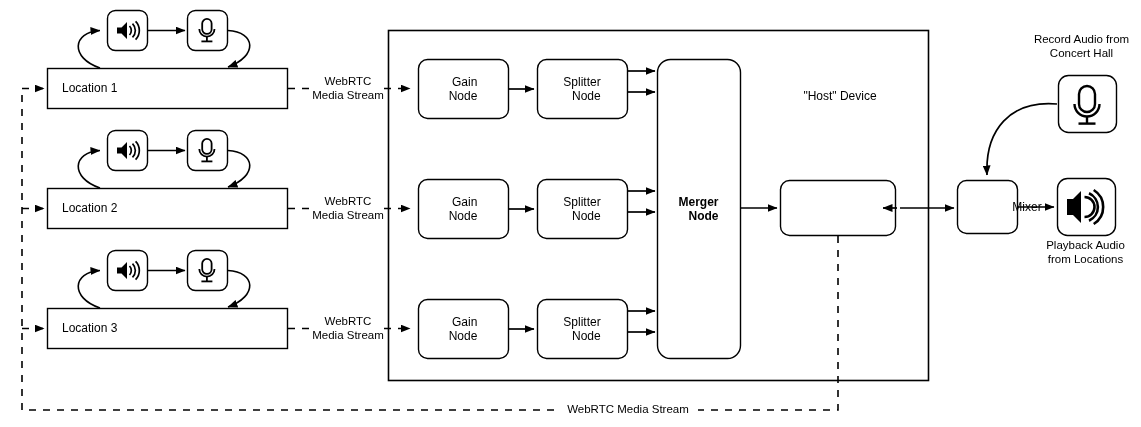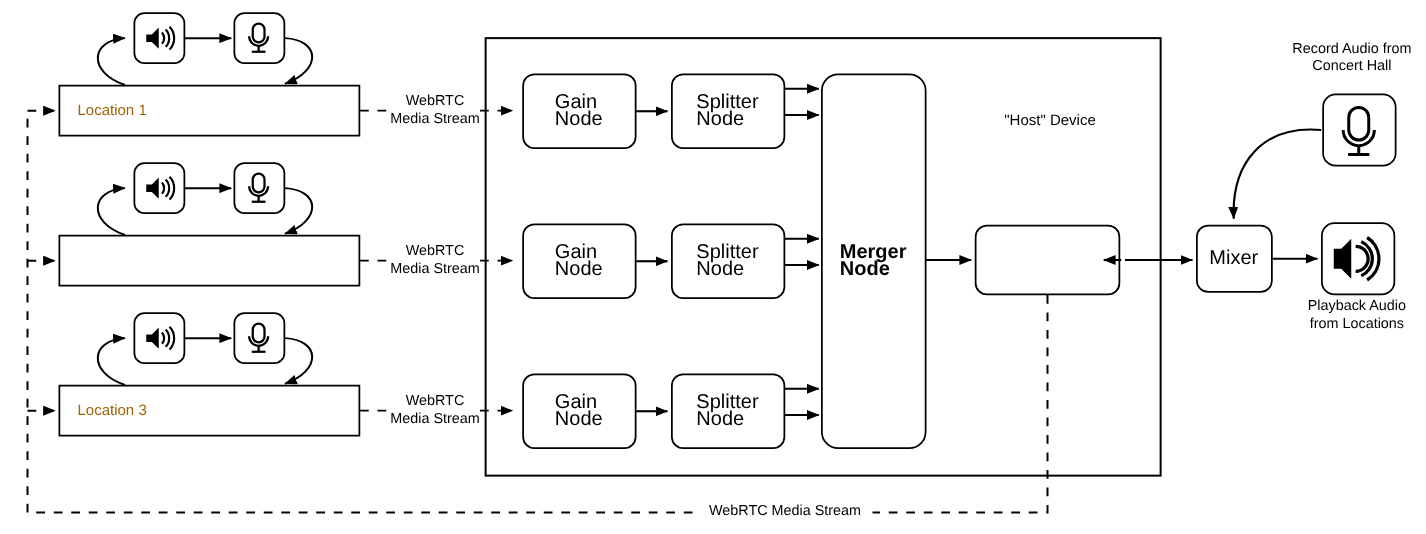--- a/index.html
+++ b/index.html
@@ -1,22 +1,22 @@
 <!DOCTYPE html>
 <html><head>
 <meta charset="utf-8">
 <style>
   html,body{margin:0;padding:0;background:#ffffff;}
   body{font-family:"Liberation Sans","DejaVu Sans",sans-serif;}
   #stage{position:relative;width:1141px;height:427px;background:#ffffff;overflow:hidden;}
   #svg-layer{position:absolute;left:0;top:0;width:1141px;height:427px;}
   .lbl{position:absolute;color:#000;font-size:11.5px;line-height:13.5px;text-align:center;white-space:pre-line;}
-  .box-lbl{position:absolute;color:#000;font-size:16px;line-height:14px;text-align:left;
+  .box-lbl{position:absolute;color:#000;font-size:12px;line-height:14px;text-align:right;
            display:flex;align-items:center;justify-content:center;white-space:pre-line;}
-  .loc-lbl{position:absolute;color:#a16207;font-size:12px;line-height:14px;text-align:left;
+  .loc-lbl{position:absolute;color:#000000;font-size:12px;line-height:14px;text-align:left;
            display:flex;align-items:center;}
 </style>
 </head>
 <body>
 
 <div id="stage">
 
   <svg id="svg-layer" viewBox="0 0 1141 427" xmlns="http://www.w3.org/2000/svg">
     <defs>
       <marker id="ah" markerWidth="10" markerHeight="8" refX="9.5" refY="4" orient="auto" markerUnits="userSpaceOnUse">
@@ -150,20 +150,21 @@
 
     <path d="M838,236 L838,410 L571,410" fill="none" stroke="#000" stroke-width="1.6" stroke-dasharray="7,7"></path>
     <path d="M680,410 L22,410 L22,88.5" fill="none" stroke="#000" stroke-width="1.6" stroke-dasharray="7,7"></path>
 
     <path d="M22,88.5 L44,88.5" fill="none" stroke="#000" stroke-width="1.6" stroke-dasharray="7,7" marker-end="url(#ah)"></path>
     <path d="M22,208.5 L44,208.5" fill="none" stroke="#000" stroke-width="1.6" stroke-dasharray="7,7" marker-end="url(#ah)"></path>
     <path d="M22,328.5 L44,328.5" fill="none" stroke="#000" stroke-width="1.6" stroke-dasharray="7,7" marker-end="url(#ah)"></path>
   </svg>
 
   <div class="loc-lbl" style="left:62px;top:68px;width:220px;height:40px;">Location 1</div>
+  <div class="loc-lbl" style="left:62px;top:188px;width:220px;height:40px;">Location 2</div>
   <div class="loc-lbl" style="left:62px;top:308px;width:220px;height:40px;">Location 3</div>
 
   <div class="lbl" style="left:306px;top:75px;width:84px;">WebRTC
 Media Stream</div>
   <div class="lbl" style="left:306px;top:195px;width:84px;">WebRTC
 Media Stream</div>
   <div class="lbl" style="left:306px;top:315px;width:84px;">WebRTC
 Media Stream</div>
 
   <div class="box-lbl" style="left:418px;top:59px;width:90px;height:59px;">Gain
@@ -177,21 +178,21 @@
 Node</div>
   <div class="box-lbl" style="left:537px;top:179px;width:90px;height:59px;">Splitter
 Node</div>
   <div class="box-lbl" style="left:537px;top:299px;width:90px;height:59px;">Splitter
 Node</div>
 
   <div class="box-lbl" style="left:657px;top:59px;width:83px;height:299px;font-weight:bold;">Merger
 Node</div>
 
 
-  <div class="box-lbl" style="left:957px;top:180px;width:60px;height:53px;">Mixer</div>
+  <div class="box-lbl" style="left:957px;top:180px;width:60px;height:53px;padding-left:40px;">Mixer</div>
 
   <div class="lbl" style="left:740px;top:90px;width:200px;font-size:12px;">"Host" Device</div>
 
   <div class="lbl" style="left:1022px;top:33px;width:119px;">Record Audio from
 Concert Hall</div>
 
   <div class="lbl" style="left:1030px;top:239px;width:111px;">Playback Audio
 from Locations</div>
 
   <div class="lbl" style="left:558px;top:403px;width:140px;font-size:11.5px;background:#ffffff;">WebRTC Media Stream</div>

